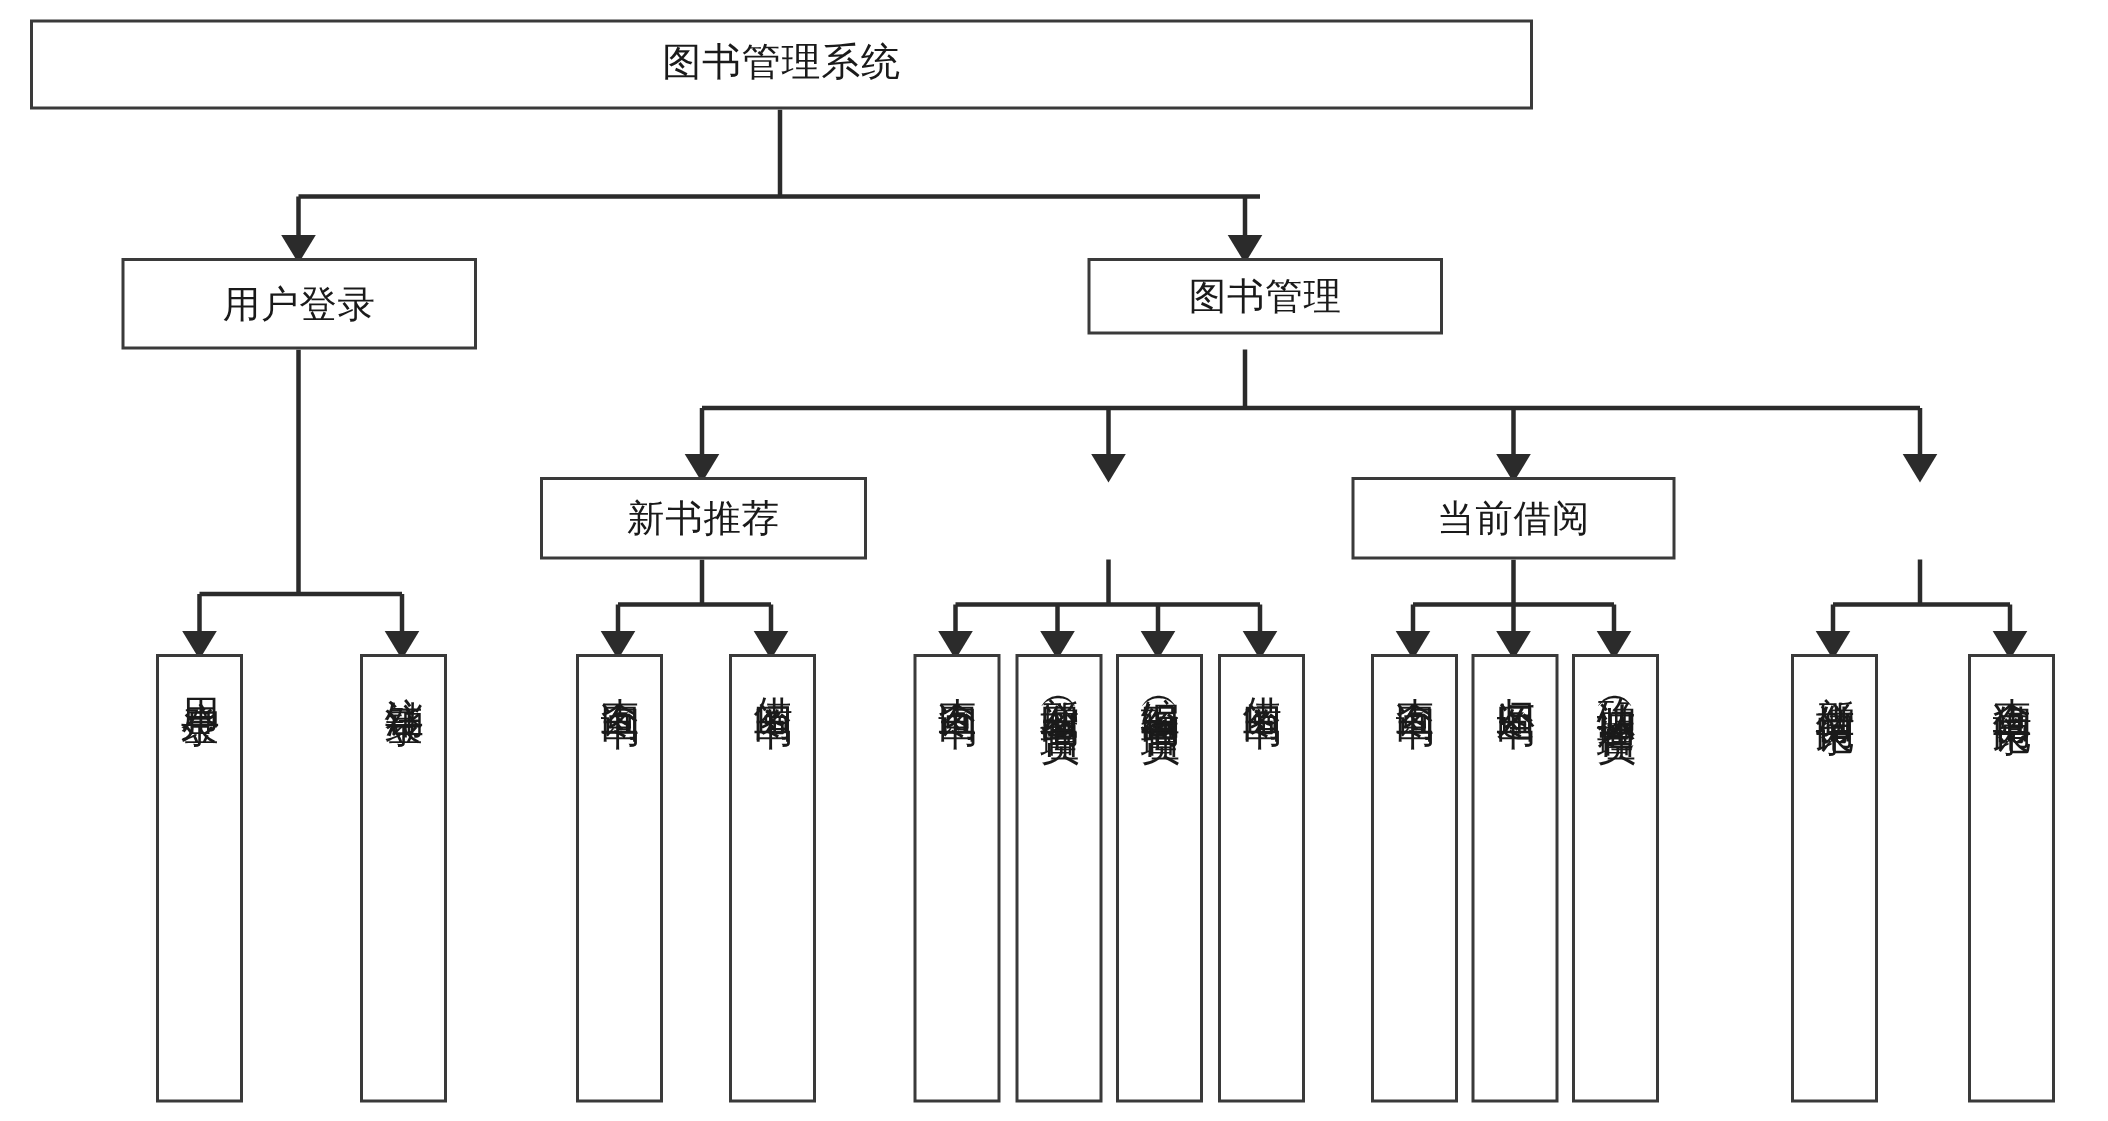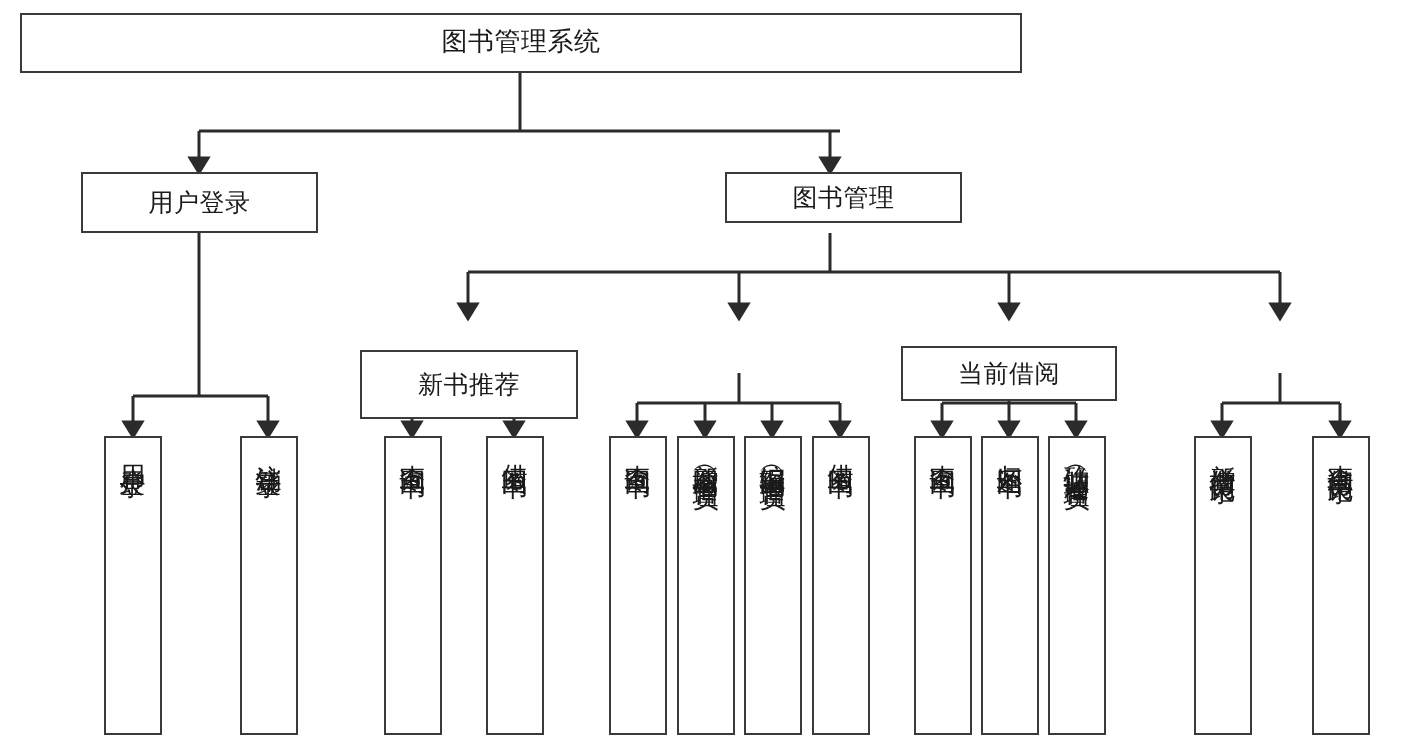--- a/index.html
+++ b/index.html
@@ -123,26 +123,26 @@
   </div>
 
   <div class="node h" style="left:81px; top:172px; width:237px; height:61px;">
     <span class="lbl">用户登录</span>
   </div>
 
   <div class="node h" style="left:712px; top:172px; width:237px; height:51px;margin-left:13px;">
     <span class="lbl">图书管理</span>
   </div>
 
-  <div class="node h" style="left:360px; top:318px; width:218px; height:69px;margin-top:32px;">
+  <div class="node h" style="left:360px; top:318px; width:218px; height:55px;">
     <span class="lbl">新书推荐</span>
   </div>
 
 
-  <div class="node h" style="left:901px; top:318px; width:216px; height:55px;margin-top:28px;">
+  <div class="node h" style="left:901px; top:318px; width:216px; height:55px;">
     <span class="lbl">当前借阅</span>
   </div>
 
 
   <div class="node v" style="left:104px; top:436px; width:58px; height:299px;">
     <span class="lbl">用户登录</span>
   </div>
 
   <div class="node v" style="left:240px; top:436px; width:58px; height:299px;">
     <span class="lbl">注销登录</span>

